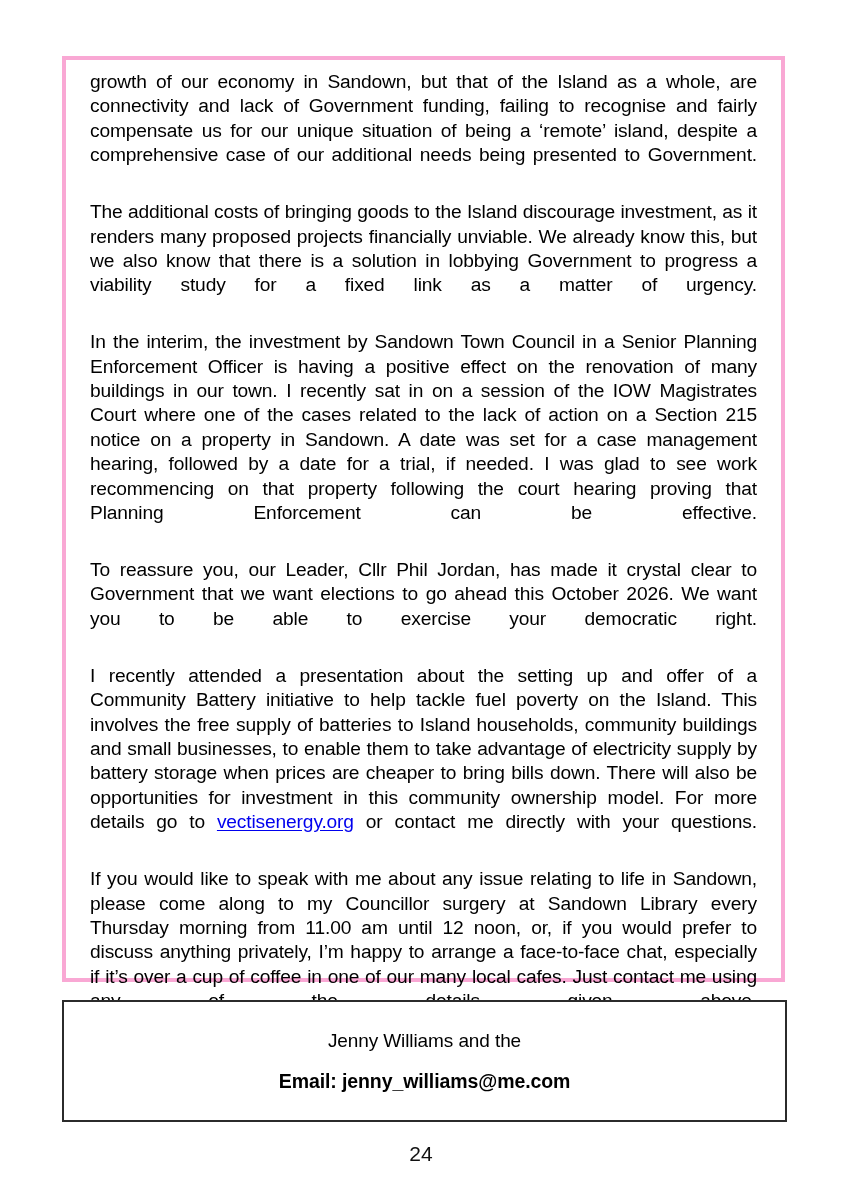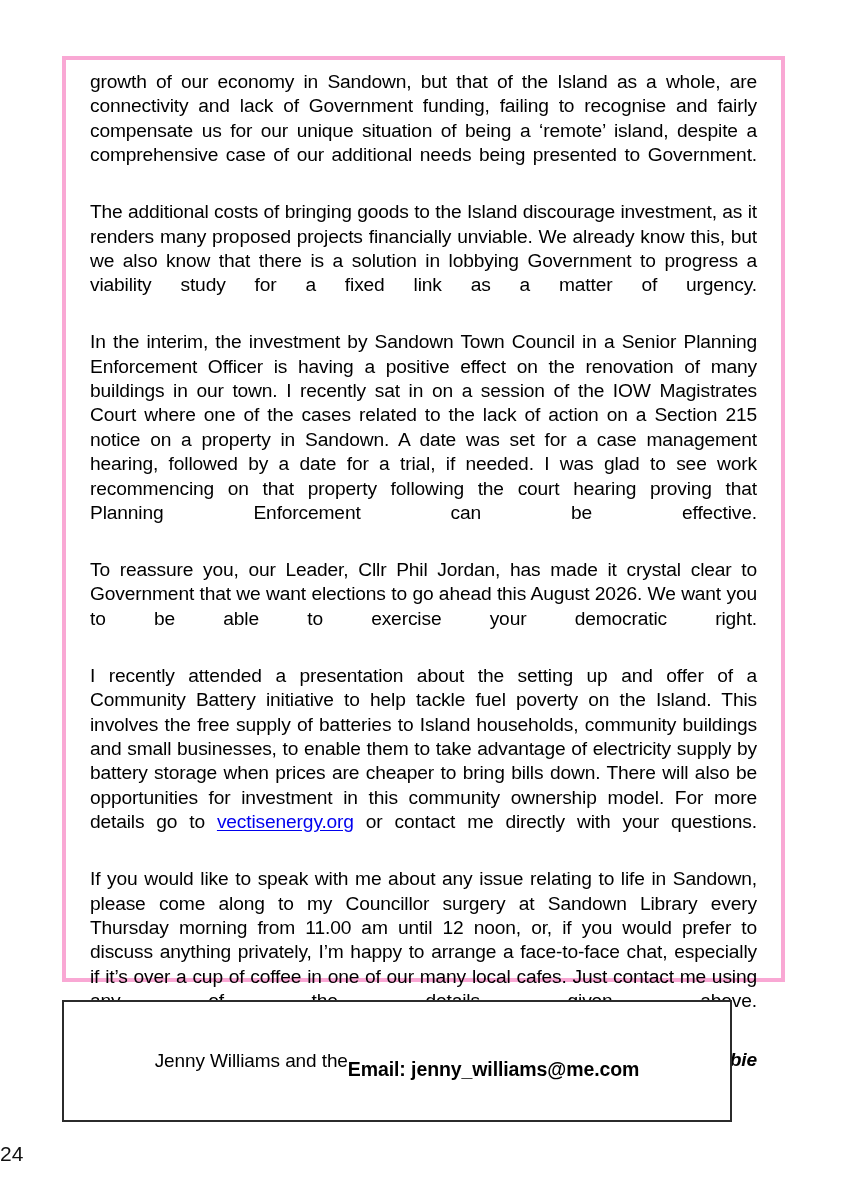--- a/index.html
+++ b/index.html
@@ -74,27 +74,27 @@
     font-weight: bold;
     font-style: italic;
     margin-left: 14px;
   }
 
   
   .advert-box {
     position: absolute;
     left: 62px;
     top: 1000px;
-    width: 670px;
+    width: 725px;
     height: 122px;
     box-sizing: border-box;
     border: 2px solid #2b2b2b;
     background: #ffffff;
     display: flex;
-    flex-direction: row;
+    flex-direction: column;
     align-items: center;
     justify-content: center;
     padding: 4px 6px;
   }
 
   .advert-line1 {
     font-size: 19px;
     line-height: 24px;
     text-align: center;
     letter-spacing: -0.1px;
@@ -122,40 +122,41 @@
     letter-spacing: -0.1px;
     margin-top: 16px;
   }
 
   
   .page-number {
     position: absolute;
     left: 0;
     top: 1141px;
     width: 842px;
+    text-align: center;
     font-size: 21px;
     line-height: 26px;
     color: #111111;
   }
 </style>
 </head>
 <body>
 
 <div class="page">
 
   <div class="article-box">
     <div class="article-body">
 
       <p class="para">growth of our economy in Sandown, but that of the Island as a whole, are connectivity and lack of Government funding, failing to recognise and fairly compensate us for our unique situation of being a ‘remote’ island, despite a comprehensive case of our additional needs being presented to Government.</p>
 
       <p class="para">The additional costs of bringing goods to the Island discourage investment, as it renders many proposed projects financially unviable. We already know this, but we also know that there is a solution in lobbying Government to progress a viability study for a fixed link as a matter of urgency.</p>
 
       <p class="para">In the interim, the investment by Sandown Town Council in a Senior Planning Enforcement Officer is having a positive effect on the renovation of many buildings in our town. I recently sat in on a session of the IOW Magistrates Court where one of the cases related to the lack of action on a Section 215 notice on a property in Sandown. A date was set for a case management hearing, followed by a date for a trial, if needed. I was glad to see work recommencing on that property following the court hearing proving that Planning Enforcement can be effective.</p>
 
-      <p class="para">To reassure you, our Leader, Cllr Phil Jordan, has made it crystal clear to Government that we want elections to go ahead this August 2026. We want you to be able to exercise your democratic right.</p>
+      <p class="para">To reassure you, our Leader, Cllr Phil Jordan, has made it crystal clear to Government that we want elections to go ahead this October 2026. We want you to be able to exercise your democratic right.</p>
 
       <p class="para"><span>I recently attended a presentation about the setting up and offer of a Community Battery initiative to help tackle fuel poverty on the Island. This involves the free supply of batteries to Island households, community buildings and small businesses, to enable them to take advantage of electricity supply by battery storage when prices are cheaper to bring bills down. There will also be opportunities for investment in this community ownership model. For more details go to </span><a class="link-underline" href="#">vectisenergy.org</a><span> or contact me directly with your questions.</span></p>
 
 
       <p class="para">If you would like to speak with me about any issue relating to life in Sandown, please come along to my Councillor surgery at Sandown Library every Thursday morning from 11.00 am until 12 noon, or, if you would prefer to discuss anything privately, I’m happy to arrange a face-to-face chat, especially if it’s over a cup of coffee in one of our many local cafes. Just contact me using any of the details given above.</p>
 
       <p class="para signoff"><span>Spring is on its way!</span><span class="signoff-name">Debbie</span></p>
 
     </div>
   </div>

